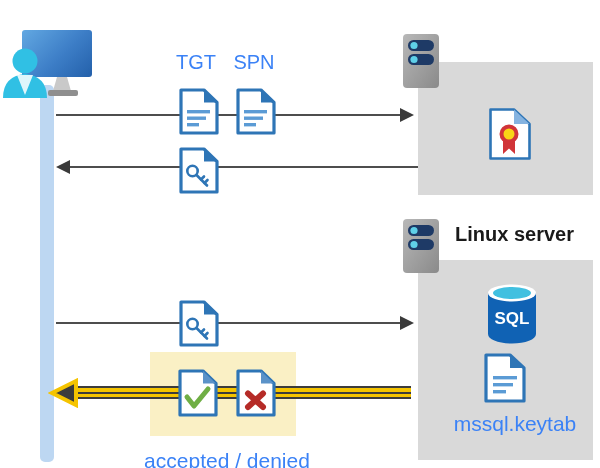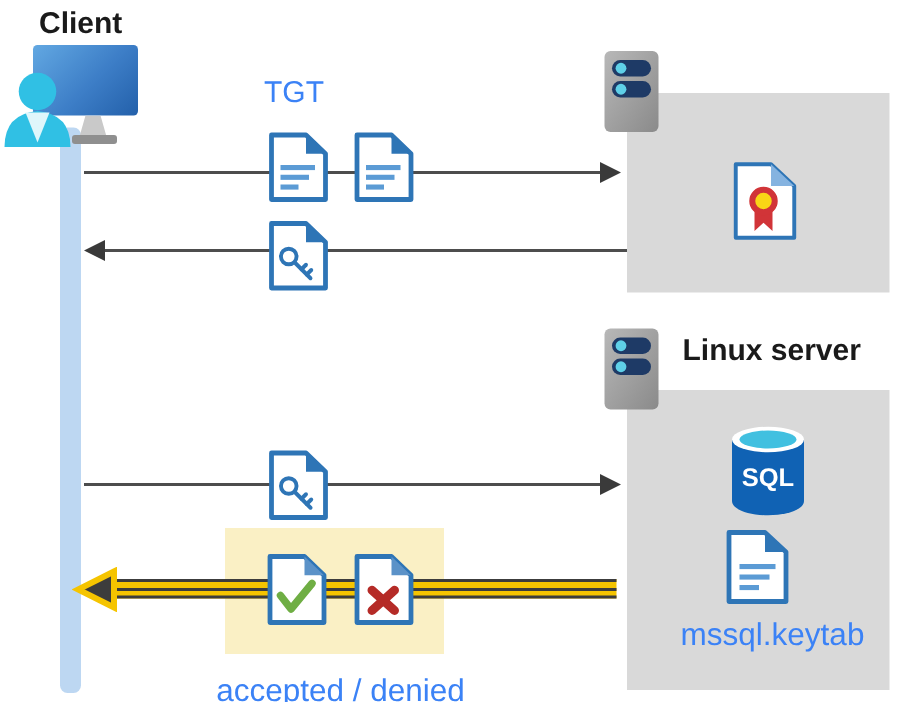--- a/index.html
+++ b/index.html
@@ -27,21 +27,20 @@
   .yshaft::after{content:"";position:absolute;left:0;right:0;top:50%;margin-top:-1px;height:2px;background:#3c3c3c;}
   .icon{z-index:4;}
   .doc{z-index:4;}
   svg text{font-family:"Liberation Sans",sans-serif;}
 </style>
 </head>
 <body>
 
 <div id="stage">
 
-  <div class="abs boldlabel" style="left:26px;top:4px;">Client</div>
   <div class="abs lifeline"></div>
   <div class="abs monitor"></div>
   <svg class="abs icon" style="left:46px;top:77px;z-index:2;" width="34" height="21">
     <polygon points="11,0 21,0 25,14 7,14" fill="#c9c9c9"></polygon>
     <rect x="2" y="13" width="30" height="6" rx="2" fill="#8f8f8f"></rect>
   </svg>
   <svg class="abs icon" style="left:0px;top:48px;z-index:5;" width="50" height="50">
     <circle cx="25" cy="13" r="12.5" fill="#30c0e4"></circle>
     <path d="M3 50 Q3 28 25 26 Q47 28 47 50 Z" fill="#30c0e4"></path>
     <path d="M17 27 L33 27 L25 47 Z" fill="#dff6fb"></path>
@@ -86,20 +85,21 @@
   <svg class="abs doc" style="left:483px;top:352px;" width="44" height="52">
     <path d="M3 3 H27 L41 16 V49 H3 Z" fill="#ffffff" stroke="#2e75b6" stroke-width="3.2" stroke-linejoin="round"></path>
     <path d="M27 3 V16 H41 Z" fill="#2e75b6"></path>
     <rect x="10" y="24" width="24" height="3.4" fill="#5b9bd5"></rect>
     <rect x="10" y="31" width="20" height="3.4" fill="#5b9bd5"></rect>
     <rect x="10" y="38" width="13" height="3.4" fill="#5b9bd5"></rect>
   </svg>
   <div class="abs graylabel" style="left:425px;top:412px;width:180px;text-align:center;font-size:21px;">mssql.keytab</div>
 
   <div class="abs graylabel" style="left:170px;top:51px;width:52px;text-align:center;">TGT</div>
+  <div class="abs graylabel" style="left:228px;top:51px;width:52px;text-align:center;">SPN</div>
   <div class="abs mline" style="left:56px;top:114px;width:346px;"></div>
   <div class="abs head-right" style="left:400px;top:108px;"></div>
   <svg class="abs doc" style="left:178px;top:87px;" width="42" height="49">
     <path d="M3 3 H26 L39 15.5 V46 H3 Z" fill="#ffffff" stroke="#2e75b6" stroke-width="3.2" stroke-linejoin="round"></path>
     <path d="M26 3 V15.5 H39 Z" fill="#2e75b6"></path>
     <rect x="9" y="23" width="23" height="3.4" fill="#5b9bd5"></rect>
     <rect x="9" y="29.5" width="19" height="3.4" fill="#5b9bd5"></rect>
     <rect x="9" y="36" width="12" height="3.4" fill="#5b9bd5"></rect>
   </svg>
   <svg class="abs doc" style="left:235px;top:87px;" width="42" height="49">

